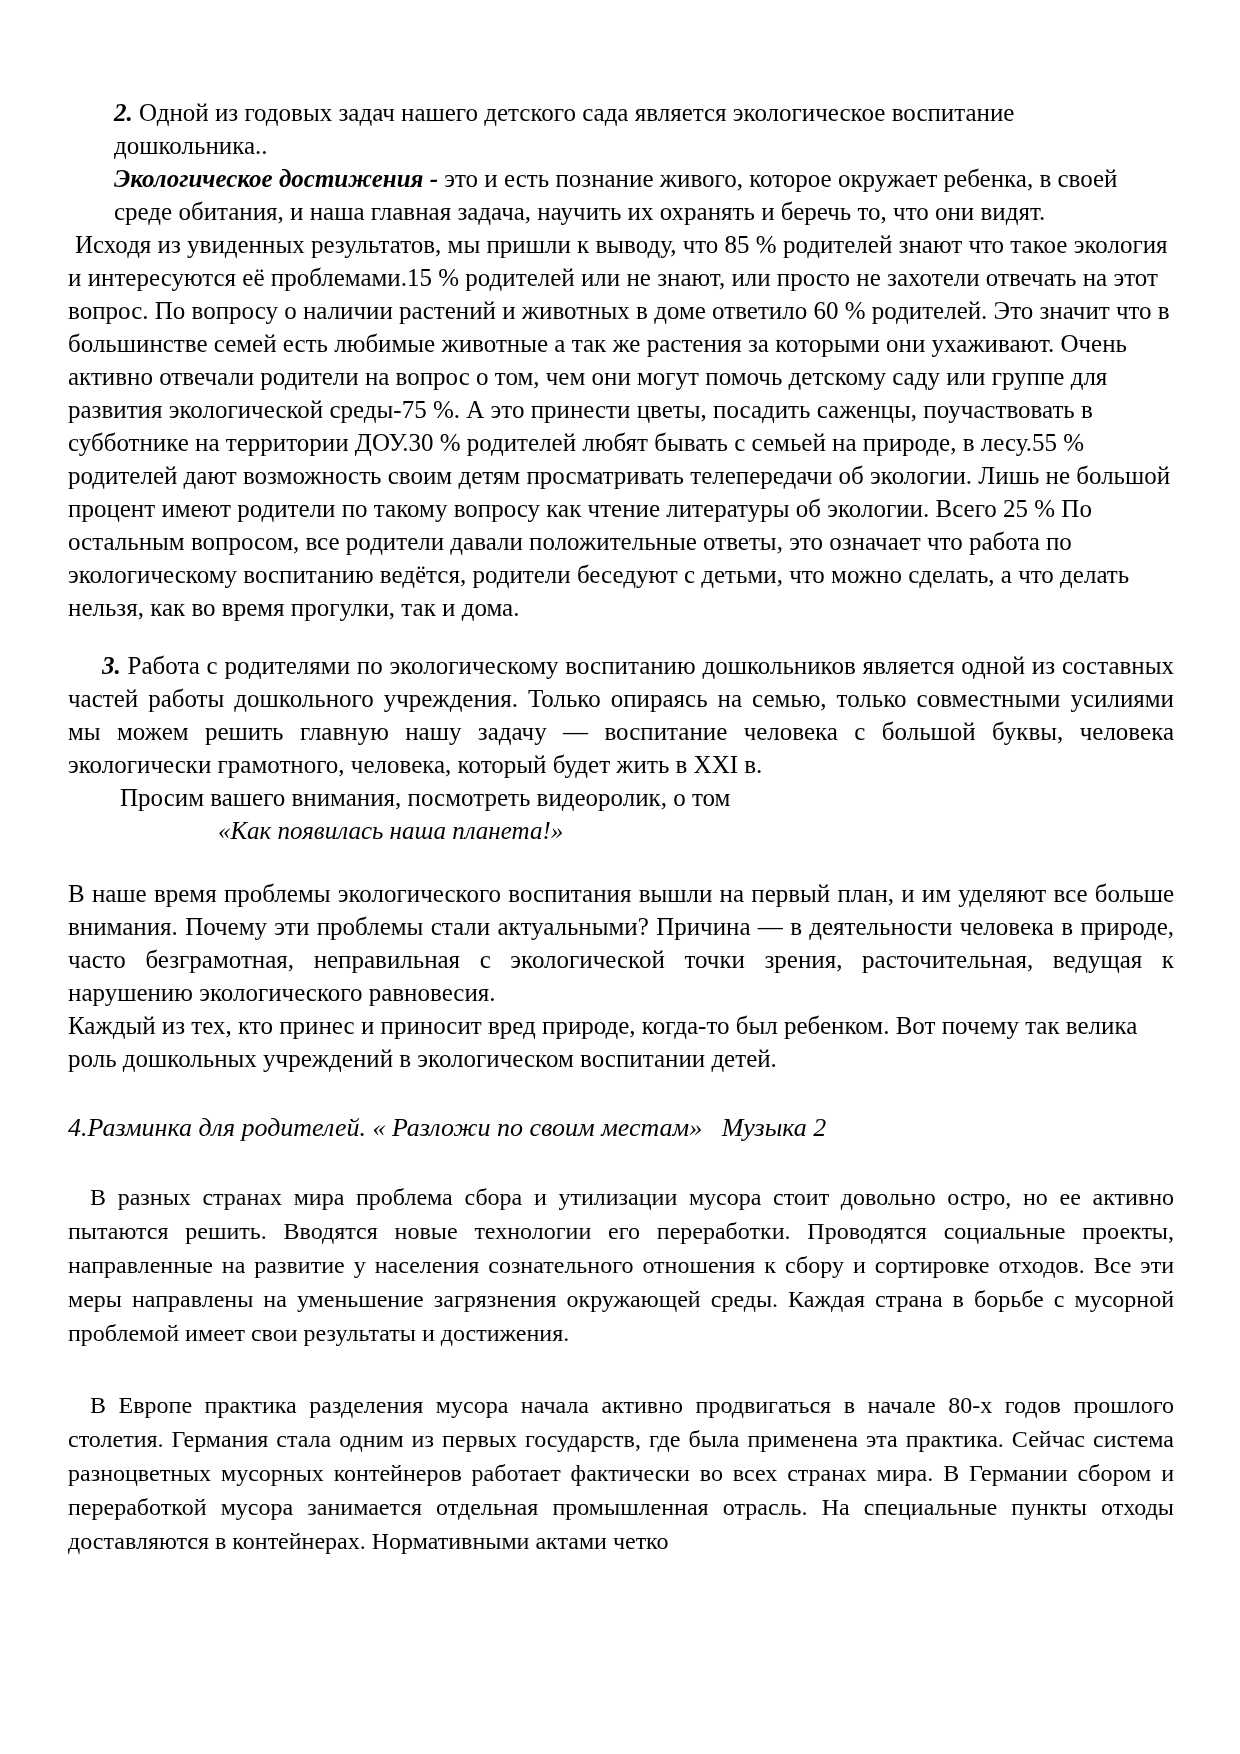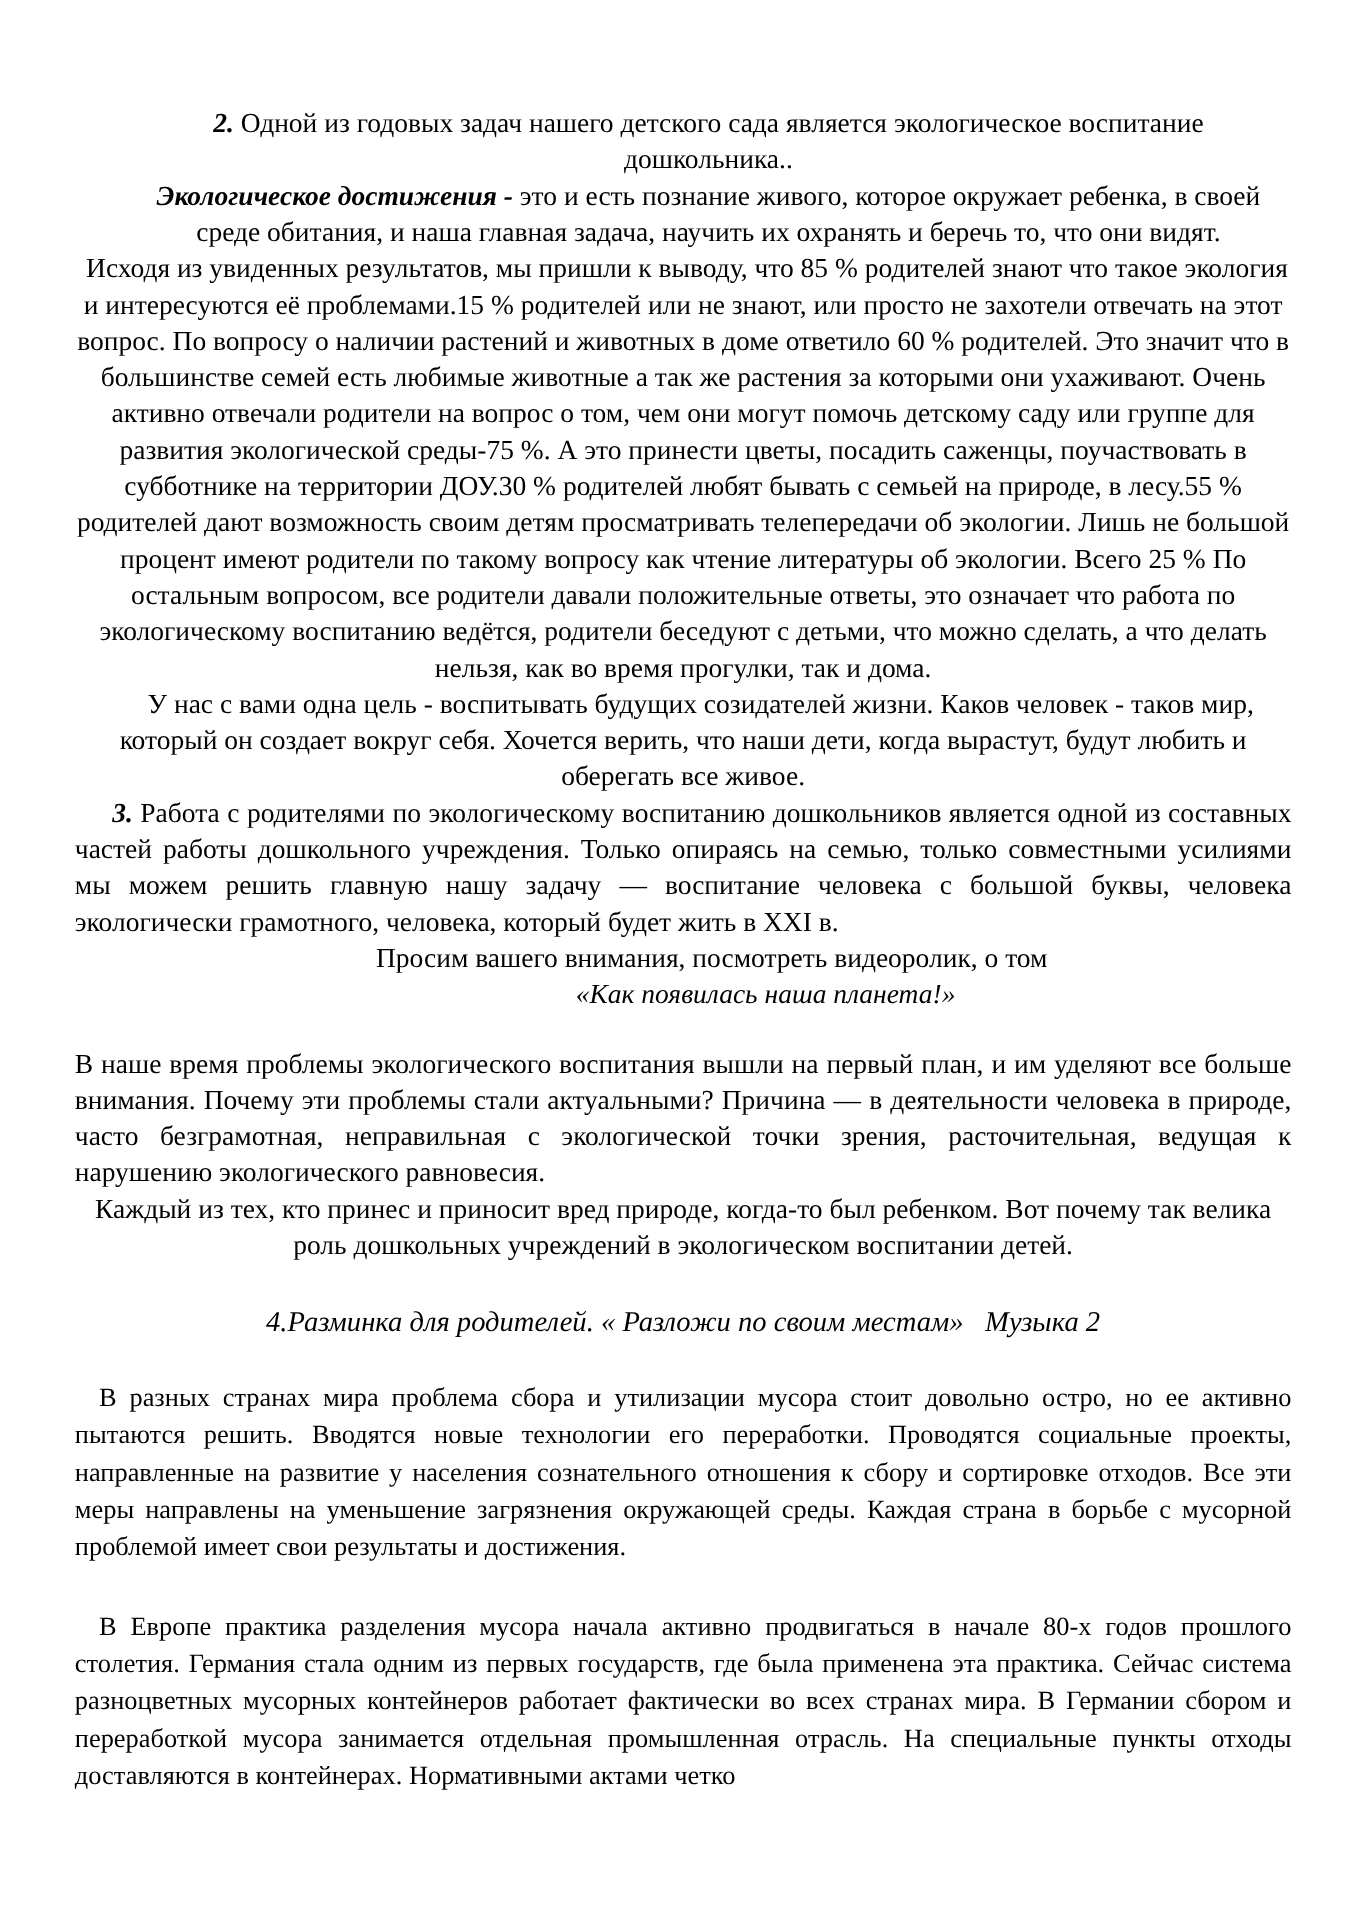--- a/index.html
+++ b/index.html
@@ -14,26 +14,26 @@
     margin: 0 auto;
     background: #ffffff;
     box-sizing: border-box;
     padding: 96px 66px 40px 68px;
     font-family: "Liberation Serif", "DejaVu Serif", serif;
     font-size: 25px;
     line-height: 33px;
     color: #000000;
     overflow: hidden;
   }
-  p { margin: 0; text-align: center; }
+  p { margin: 0; }
   .bi { font-weight: bold; font-style: italic; }
   .block-indent { margin-left: 46px; }
   .p4 { text-indent: 7px; }
   .p5 { text-indent: 32px; }
-  .p6 { text-indent: 34px; text-align: justify; }
+  .p6 { text-indent: 34px; text-align: justify; margin-top: 25px; }
   .p7 { margin-left: 52px; }
   .p8 {
     margin-left: 150px;
     font-weight: normal;
     font-style: italic;
     margin-bottom: 30px;
   }
   .p9 { text-align: justify; }
   .p10 { margin-bottom: 36px; }
   .h4 {
@@ -57,21 +57,20 @@
 
 <div class="page">
 
   <p class="block-indent"><span class="bi">2.</span><span> Одной из годовых задач  нашего детского сада является экологическое воспитание дошкольника..</span></p>
 
   <p class="block-indent"><span class="bi">Экологическое достижения -</span><span> это и есть познание живого, которое окружает ребенка, в своей среде обитания, и наша главная задача, научить их охранять и беречь то, что они видят.</span></p>
 
 
   <p class="p4">Исходя из увиденных результатов, мы пришли к выводу, что 85 % родителей знают что такое экология и интересуются её проблемами.15 % родителей или не знают, или просто не захотели отвечать на этот вопрос. По вопросу о наличии  растений и животных в доме ответило 60 % родителей. Это значит что в большинстве семей есть любимые животные а так же растения за которыми они ухаживают. Очень активно отвечали родители на вопрос о том, чем они могут помочь детскому саду или группе для развития экологической среды-75 %. А это принести цветы, посадить саженцы, поучаствовать в субботнике на территории ДОУ.30 % родителей любят бывать с семьей на природе, в лесу.55 % родителей дают возможность своим детям просматривать телепередачи об экологии. Лишь не большой процент имеют родители по такому вопросу как чтение литературы об экологии. Всего 25 % По остальным вопросом, все родители давали положительные ответы, это означает что работа по экологическому воспитанию ведётся, родители беседуют с детьми, что можно сделать, а что делать нельзя, как во время прогулки, так и дома.</p>
 
-  <p class="p5">У нас с вами одна цель - воспитывать будущих созидателей жизни. Каков человек - таков мир, который он создает вокруг себя. Хочется верить, что наши дети, когда вырастут, будут любить и оберегать все живое.</p>
 
   <p class="p6"><span class="bi">3.</span><span> Работа с родителями по экологическому воспитанию дошкольников является одной из составных частей работы дошкольного учреждения. Только опираясь на семью, только совместными усилиями мы можем решить главную нашу задачу — воспитание человека с большой буквы, человека экологически грамотного, человека, который будет жить в XXI в.</span></p>
 
   <p class="p7">Просим вашего внимания, посмотреть видеоролик, о том</p>
 
   <p class="p8">«Как появилась наша планета!»</p>
 
   <p class="p9">В наше время проблемы экологического воспитания вышли на первый план, и им уделяют все больше внимания. Почему эти проблемы стали актуальными? Причина — в деятельности человека в природе, часто безграмотная, неправильная с экологической точки зрения, расточительная, ведущая к нарушению экологического равновесия.</p>
 
   <p class="p10">Каждый из тех, кто принес и приносит вред природе, когда-то был ребенком. Вот почему так велика роль дошкольных учреждений в экологическом воспитании детей.</p>

